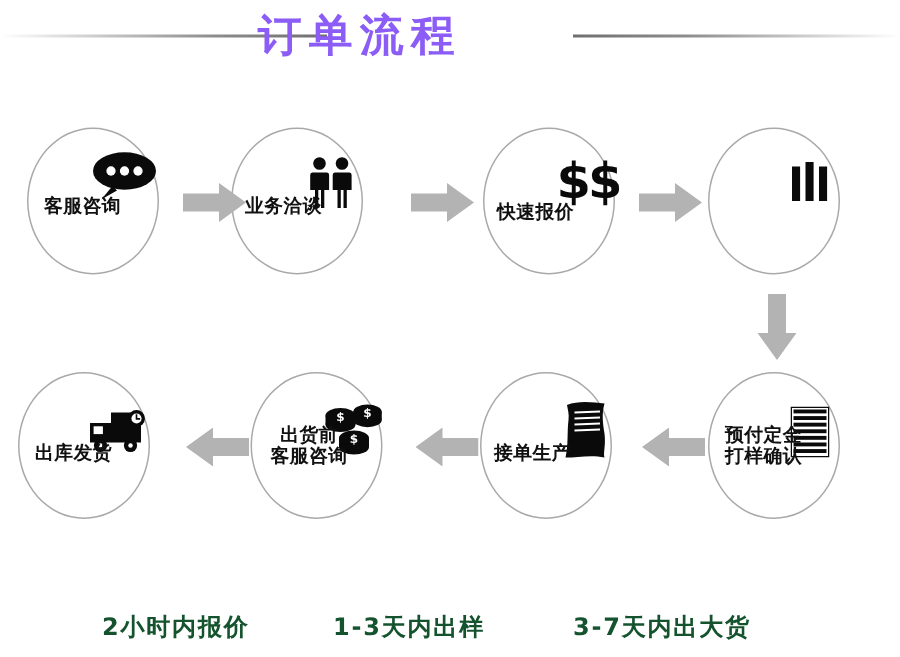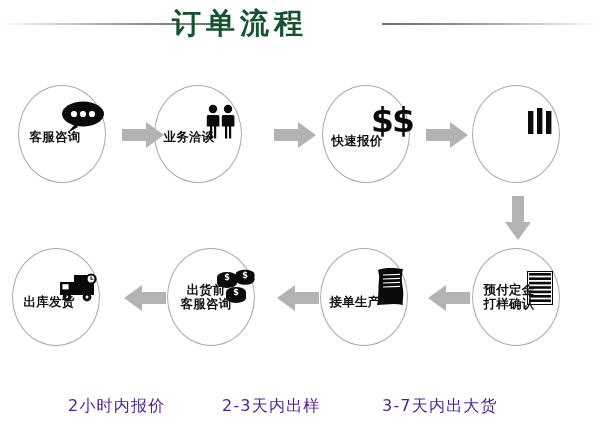--- a/index.html
+++ b/index.html
@@ -25,21 +25,21 @@
   }
   #page-title {
     position: absolute;
     top: 4px;
     left: 0;
     width: 480px;
     text-align: center;
     font-size: 29px;
     font-weight: bold;
     letter-spacing: 5px;
-    color: #14532d;
+    color: #8b5cf6;
     line-height: 38px;
     white-space: nowrap;
   }
   .title-rule {
     position: absolute;
     top: 23px;
     height: 2px;
   }
   .title-rule.left {
     left: 0px;
@@ -126,24 +126,24 @@
   
   #footer {
     position: absolute;
     left: 0;
     top: 394px;
     width: 600px;
     height: 30px;
   }
   .foot-item {
     position: absolute;
-    top: 0;
+    top: 12px;
     font-size: 16px;
-    font-weight: normal;
-    color: #4c1d95;
+    font-weight: bold;
+    color: #14532d;
     letter-spacing: 1.2px;
     line-height: 24px;
     white-space: nowrap;
   }
   .foot-item.f1 { left: 68px; }
   .foot-item.f2 { left: 222px; }
   .foot-item.f3 { left: 382px; }
 </style>
 </head>
 <body>
@@ -292,15 +292,15 @@
 <svg class="arrow" style="left:277px; top:285px;" width="42" height="26" viewBox="0 0 42 26">
   <path d="M42 7 h-24 v-7 l-18 13 l18 13 v-7 h24 z" fill="#b3b3b3"></path>
 </svg>
 
 <svg class="arrow" style="left:124px; top:285px;" width="42" height="26" viewBox="0 0 42 26">
   <path d="M42 7 h-24 v-7 l-18 13 l18 13 v-7 h24 z" fill="#b3b3b3"></path>
 </svg>
 
 <div id="footer">
   <div class="foot-item f1">2小时内报价</div>
-  <div class="foot-item f2">2-3天内出样</div>
+  <div class="foot-item f2">1-3天内出样</div>
   <div class="foot-item f3">3-7天内出大货</div>
 </div>
 
 </body></html>

